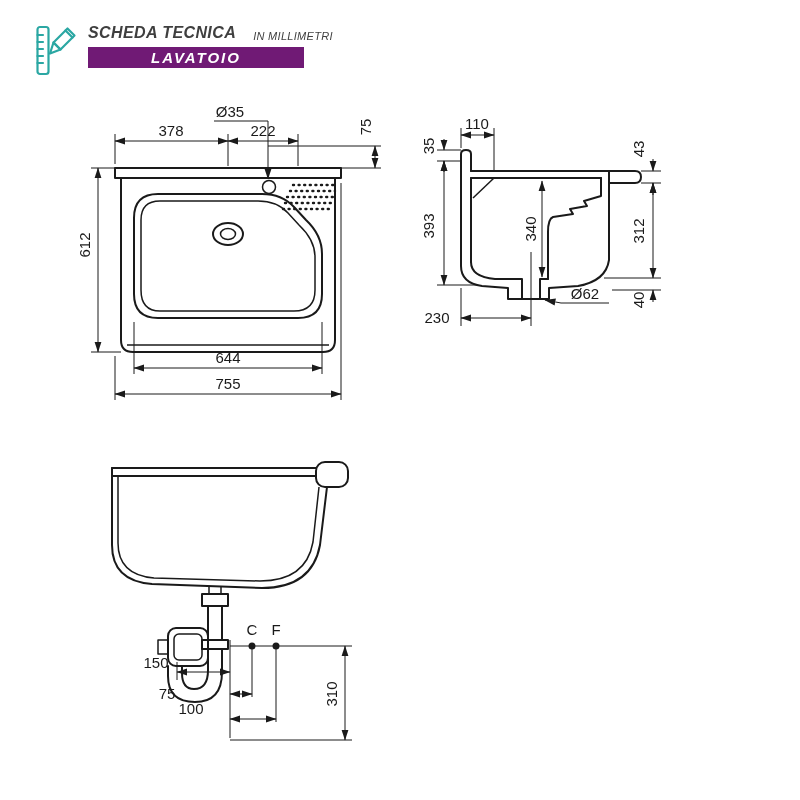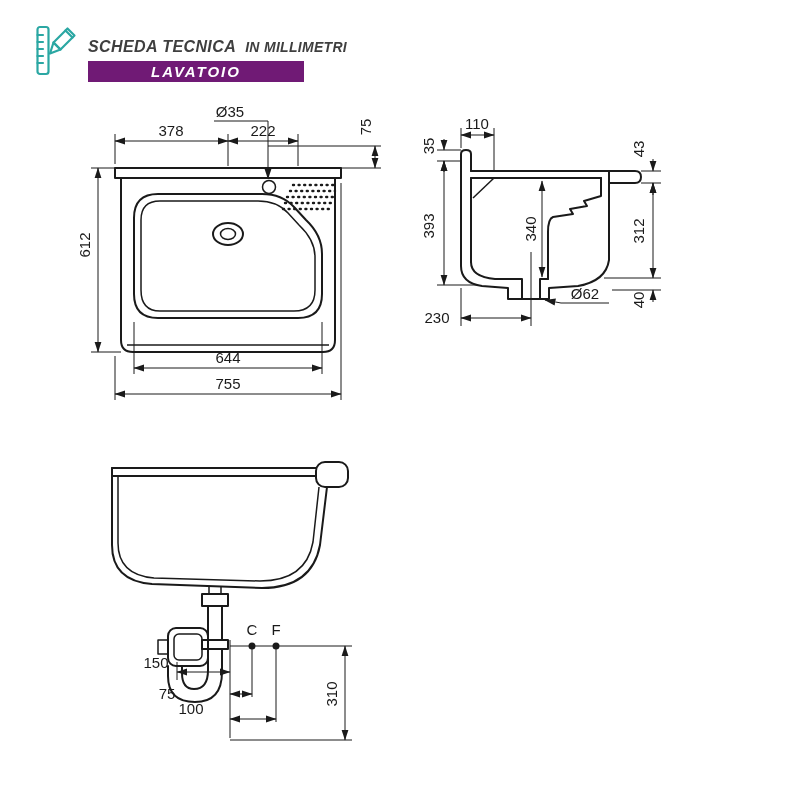--- a/index.html
+++ b/index.html
@@ -2,23 +2,23 @@
 <html><head>
 <meta charset="utf-8">
 <style>
   * { margin:0; padding:0; box-sizing:border-box; }
   html,body { width:800px; height:800px; background:#ffffff; font-family:"Liberation Sans",sans-serif; }
   .page { position:relative; width:800px; height:800px; background:#ffffff; overflow:hidden; }
 
   .header { position:absolute; left:34px; top:22px; display:flex; align-items:flex-start; }
   .header-icon { width:46px; height:58px; flex:0 0 auto; }
   .header-text { margin-left:8px; }
-  .title-row { display:flex; align-items:center; gap:9px; margin-top:16px; }
+  .title-row { display:flex; align-items:flex-end; gap:17px; margin-top:2px; }
   .title { font-size:16px; font-weight:bold; font-style:italic; color:#3f3f3f; letter-spacing:.4px; }
-  .subtitle { font-size:14px; font-weight:bold; font-style:italic; color:#3f3f3f; letter-spacing:.3px; }
+  .subtitle { font-size:11px; font-weight:normal; font-style:italic; color:#3f3f3f; letter-spacing:.3px; }
   .banner { margin-top:5px; width:216px; height:21px; background:#701a75; color:#ffffff;
             font-weight:bold; font-style:italic; font-size:15px; letter-spacing:2px;
             display:flex; align-items:center; justify-content:center; }
 
   svg.drawing { position:absolute; left:0; top:0; }
   svg text { font-family:"Liberation Sans",sans-serif; font-size:15px; fill:#1a1a1a; }
   .ol   { stroke:#1a1a1a; stroke-width:2; fill:none; stroke-linejoin:round; stroke-linecap:round; }
   .ol15 { stroke:#1a1a1a; stroke-width:1.5; fill:none; stroke-linejoin:round; }
   .dim  { stroke:#1a1a1a; stroke-width:1; fill:none; }
   .dots { stroke:#1a1a1a; stroke-width:2.4; stroke-dasharray:1 4.6; stroke-linecap:round; fill:none; }

